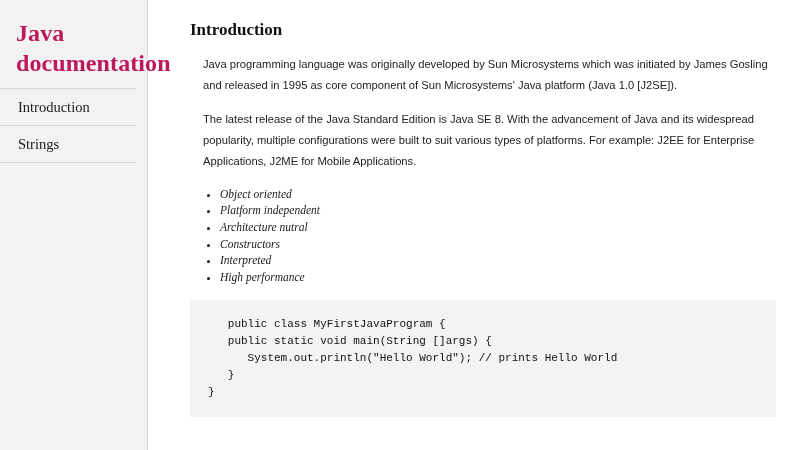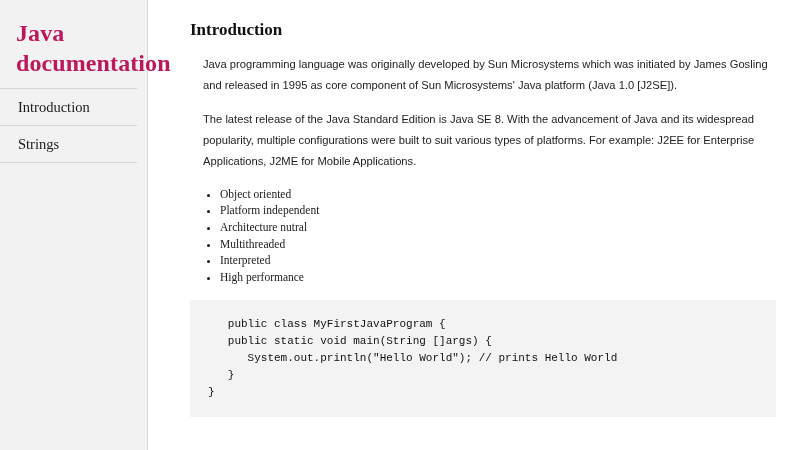--- a/index.html
+++ b/index.html
@@ -71,20 +71,21 @@
   }
   p.para {
     font-size: 11.2px;
     line-height: 1.85;
     margin: 0 0 14px 13px;
     color: #222;
   }
   ul.features, ol.varlist {
     margin: 4px 0 10px 0;
     padding-left: 30px;
+    font-style: italic;
   }
   ul.features li, ol.varlist li {
     font-family: "Liberation Serif", serif;
     font-size: 11.5px;
     line-height: 1.45;
     color: #1a1a1a;
   }
   pre.code {
     background: #f3f3f3;
     margin: 14px 0 0 0;
@@ -114,21 +115,21 @@
   <main class="content">
 
     <h2 class="section-title">Introduction</h2>
     <p class="para">Java programming language was originally developed by Sun Microsystems which was initiated by James Gosling and released in 1995 as core component of Sun Microsystems' Java platform (Java 1.0 [J2SE]).</p>
     <p class="para">The latest release of the Java Standard Edition is Java SE 8. With the advancement of Java and its widespread popularity, multiple configurations were built to suit various types of platforms. For example: J2EE for Enterprise Applications, J2ME for Mobile Applications.</p>
 
     <ul class="features">
       <li>Object oriented</li>
       <li>Platform independent</li>
       <li>Architecture nutral</li>
-      <li>Multithreaded</li>
+      <li>Constructors</li>
       <li>Interpreted</li>
       <li>High performance</li>
     </ul>
 
     <pre class="code">   public class MyFirstJavaProgram {
    public static void main(String []args) {
       System.out.println("Hello World"); // prints Hello World
    }
 }</pre>
 

